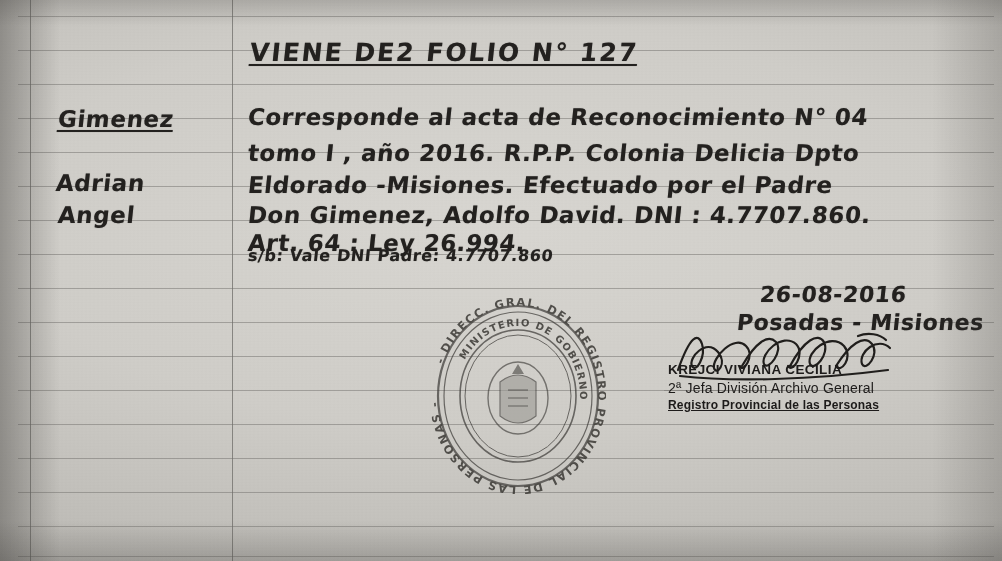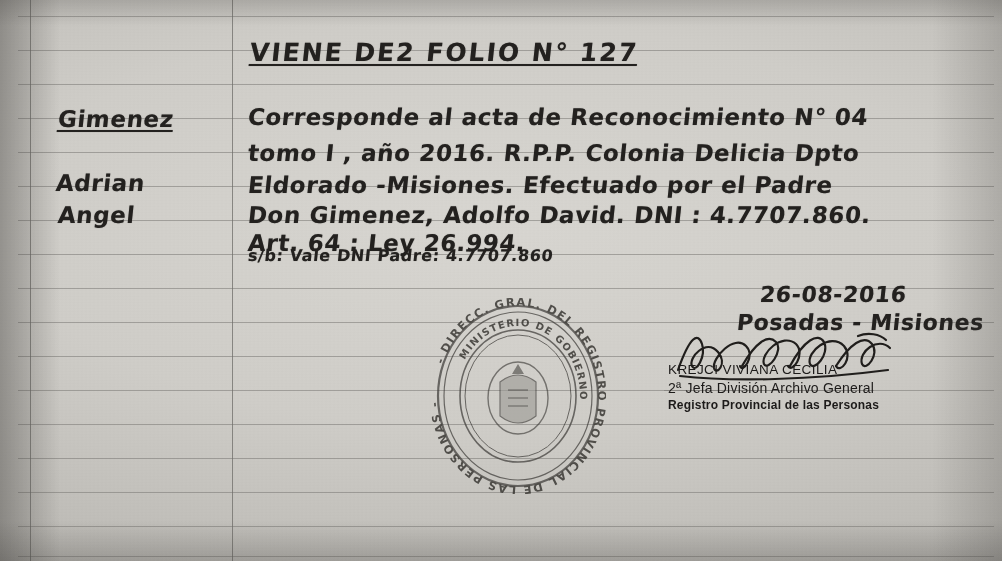--- a/index.html
+++ b/index.html
@@ -131,23 +131,23 @@
   }
 
   
   .seal-text {
     position: absolute;
     left: 668px;
     color: #1d1b1a;
     font-family: "Liberation Sans", sans-serif;
     white-space: nowrap;
   }
-  #seal-name { top: 362px; font-size: 13.5px; font-weight: 400; letter-spacing: .4px; }
+  #seal-name { top: 362px; font-size: 13.5px; font-weight: 700; letter-spacing: .4px; }
   #seal-role { top: 380px; font-size: 14px; letter-spacing: .2px; }
-  #seal-office { top: 398px; font-size: 12px; letter-spacing: .2px; font-weight: 600; }
+  #seal-office { top: 398px; font-size: 12px; letter-spacing: .2px; font-weight: 600; text-decoration: underline; }
 
   .stamp-line-through {
     position: absolute;
     left: 664px; top: 390px; width: 210px; height: 1px;
     background: rgba(120,118,114,.55);
   }
 </style>
 </head>
 <body>
 

